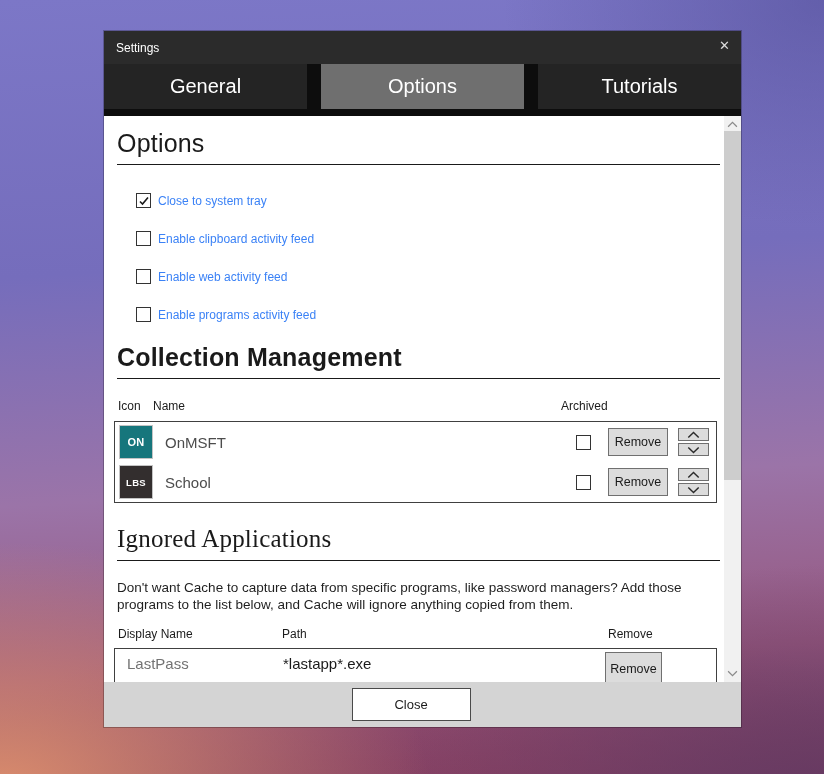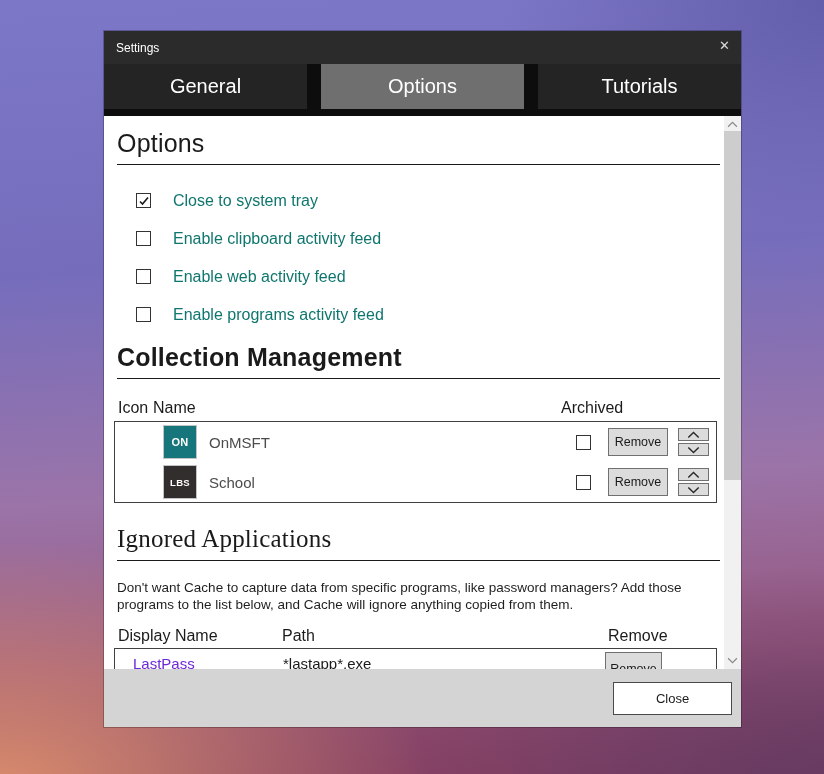--- a/index.html
+++ b/index.html
@@ -27,49 +27,49 @@
   .tab.selected{background:#6f6f6f;}
   
   .body{display:flex;flex:1;min-height:0;}
   .content{flex:1;background:#fff;padding:0 8px 0 10px;overflow:hidden;position:relative;box-sizing:border-box;}
   h2.section{font-size:25px;font-weight:300;color:#1a1a1a;margin:12px 0 0 3px;line-height:30px;letter-spacing:.2px;}
   .rule{border:none;border-top:1px solid #1a1a1a;width:603px;margin:6px 0 0 3px;}
   
   .cb-group{margin:25px 0 0 22px;}
   .cb-row{display:flex;align-items:center;margin-bottom:17px;height:21px;}
   .cb-box{width:15px;height:15px;border:1px solid #333;background:#fff;box-sizing:border-box;display:flex;align-items:center;justify-content:center;flex:0 0 auto;}
-  .cb-label{font-size:16px;color:#0f766e;margin-left:22px;}
-  
-  .thead{position:relative;height:15px;font-size:16px;color:#1b1b1b;}
+  .cb-label{font-size:12px;color:#3b82f6;margin-left:7px;}
+  
+  .thead{position:relative;height:15px;font-size:12px;color:#1b1b1b;}
   .thead span{position:absolute;top:0;}
   .thead-1{margin-top:20px;}
   .thead-2{margin-top:14px;}
   
-  .ctable{width:603px;border:1px solid #404040;margin-top:7px;box-sizing:border-box;background:#fff;padding-left:44px;}
+  .ctable{width:603px;border:1px solid #404040;margin-top:7px;box-sizing:border-box;background:#fff;}
   .crow{height:40px;display:flex;align-items:center;padding-left:4px;box-sizing:border-box;}
   .chip{width:34px;height:34px;border:1px solid #c4c4c4;box-sizing:border-box;color:#fff;font-weight:bold;font-size:11px;display:flex;align-items:center;justify-content:center;letter-spacing:.3px;flex:0 0 auto;}
   .cname{flex:1;font-size:15px;color:#4c4c4c;margin-left:12px;}
   .remove-btn{width:60px;height:28px;background:#dcdcdc;border:1px solid #707070;font-size:12.5px;color:#1b1b1b;font-family:"Liberation Sans",sans-serif;margin-left:17px;padding:0;}
   .spinner{display:flex;flex-direction:column;gap:2px;margin-left:10px;margin-right:7px;}
   .spin-btn{width:31px;height:13px;background:#dcdcdc;border:1px solid #707070;display:flex;align-items:center;justify-content:center;padding:0;box-sizing:border-box;}
   
   .para{margin:18px 0 0 3px;font-size:13.5px;line-height:17px;color:#1f1f1f;}
   
   .itable{width:603px;border:1px solid #404040;margin-top:6px;box-sizing:border-box;position:relative;height:44px;background:#fff;}
-  .itable .dname{position:absolute;left:18px;top:6px;font-size:15px;color:#6d28d9;}
+  .itable .dname{position:absolute;left:12px;top:6px;font-size:15px;color:#737373;}
   .itable .dpath{position:absolute;left:168px;top:6px;font-size:15px;color:#1b1b1b;}
   .itable .remove2{position:absolute;left:490px;top:3px;width:57px;height:34px;background:#dcdcdc;border:1px solid #707070;font-size:12.5px;color:#1b1b1b;font-family:"Liberation Sans",sans-serif;padding:0;}
   
   .scrollbar{width:17px;background:#f1f1f1;position:relative;flex:0 0 auto;}
   .sb-arrow{position:absolute;left:0;width:17px;height:15px;display:flex;align-items:center;justify-content:center;}
   .sb-up{top:1px;}
   .sb-down{bottom:1px;}
   .sb-thumb{position:absolute;left:0;top:15px;width:17px;height:349px;background:#cdcdcd;}
   
-  .bottombar{height:58px;background:#d4d4d4;display:flex;align-items:center;justify-content:flex-end;padding-right:9px;box-sizing:border-box;flex:0 0 auto;}
+  .bottombar{height:45px;background:#d4d4d4;display:flex;align-items:center;justify-content:center;padding-right:23px;box-sizing:border-box;flex:0 0 auto;}
   .close-btn{width:119px;height:33px;background:#fff;border:1px solid #4a4a4a;font-size:13px;color:#1b1b1b;font-family:"Liberation Sans",sans-serif;}
 </style>
 </head>
 <body>
 
 <div class="desktop">
   <div class="window">
 
     <div class="titlebar">
       <span class="title">Settings</span>

